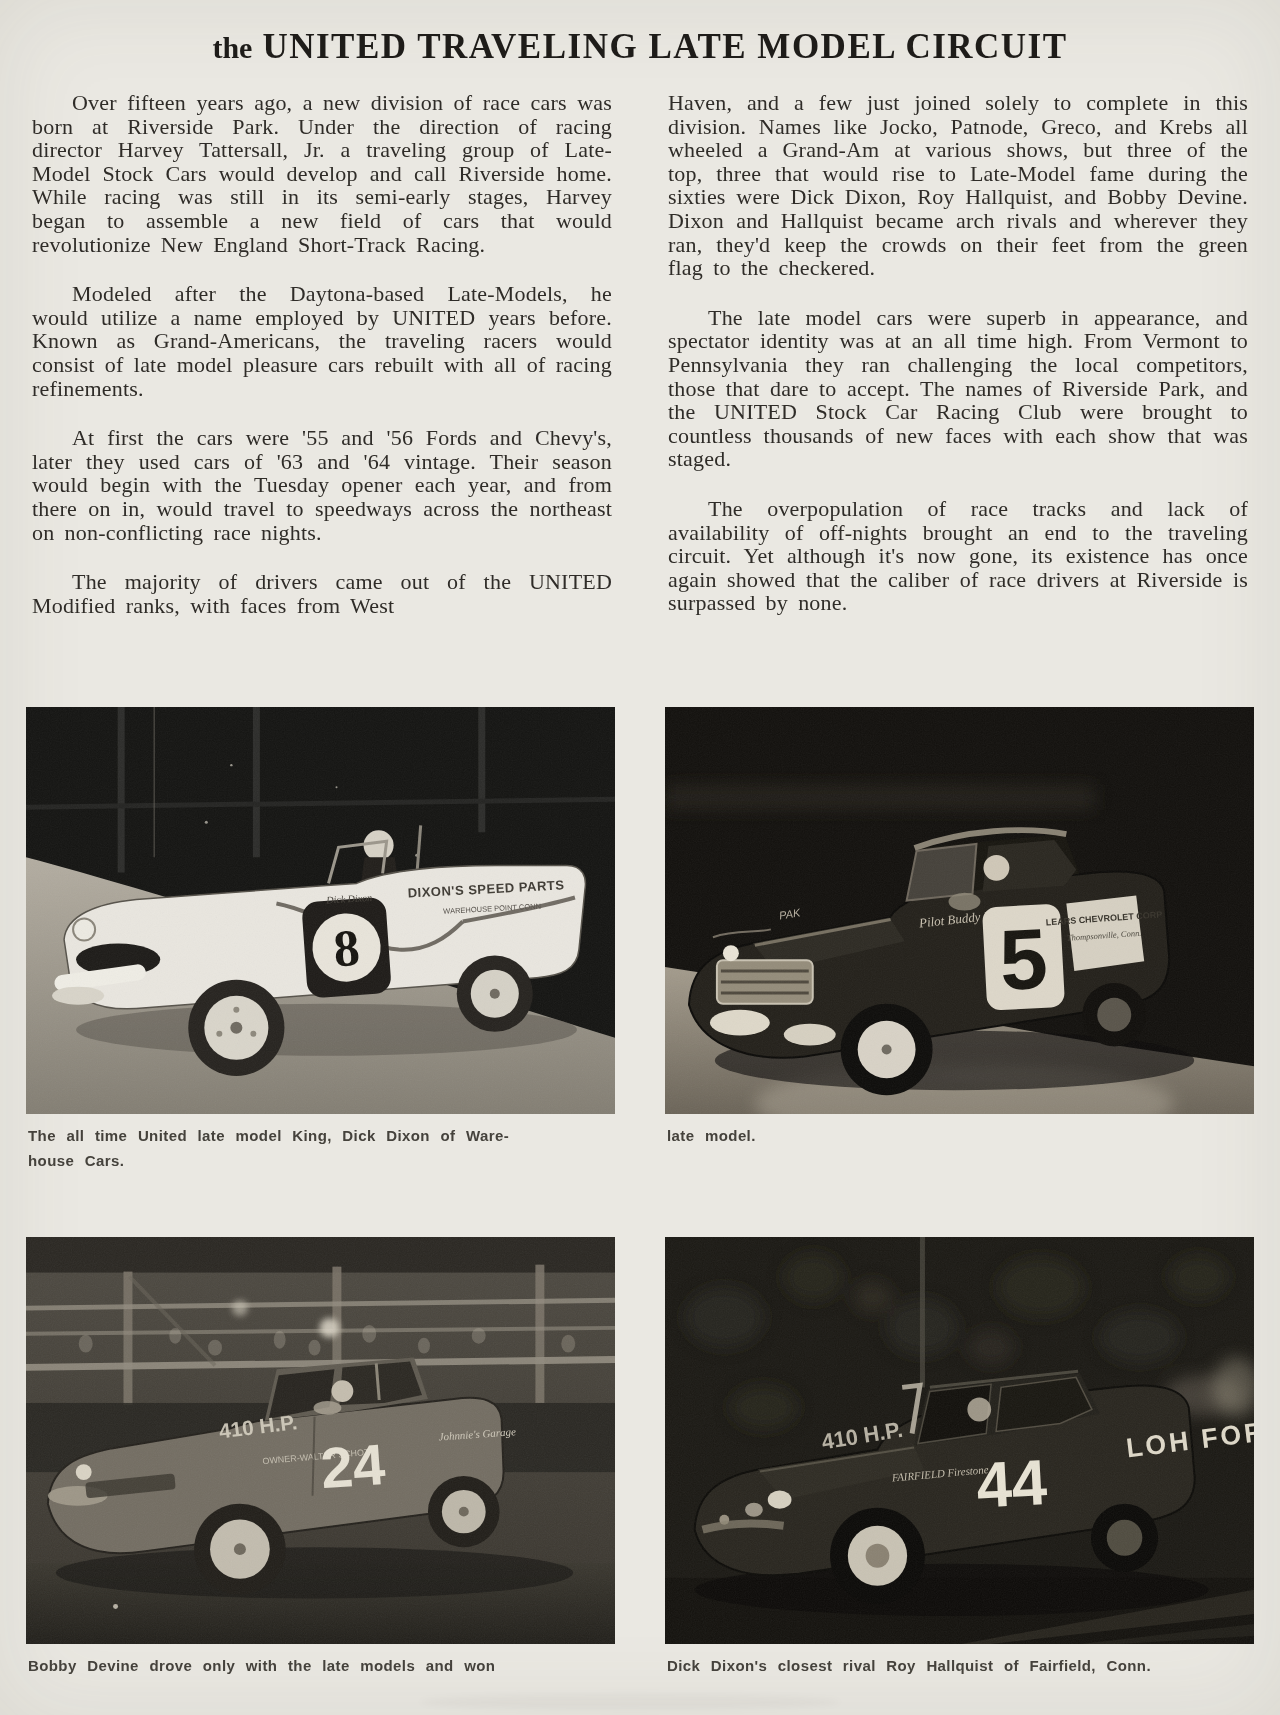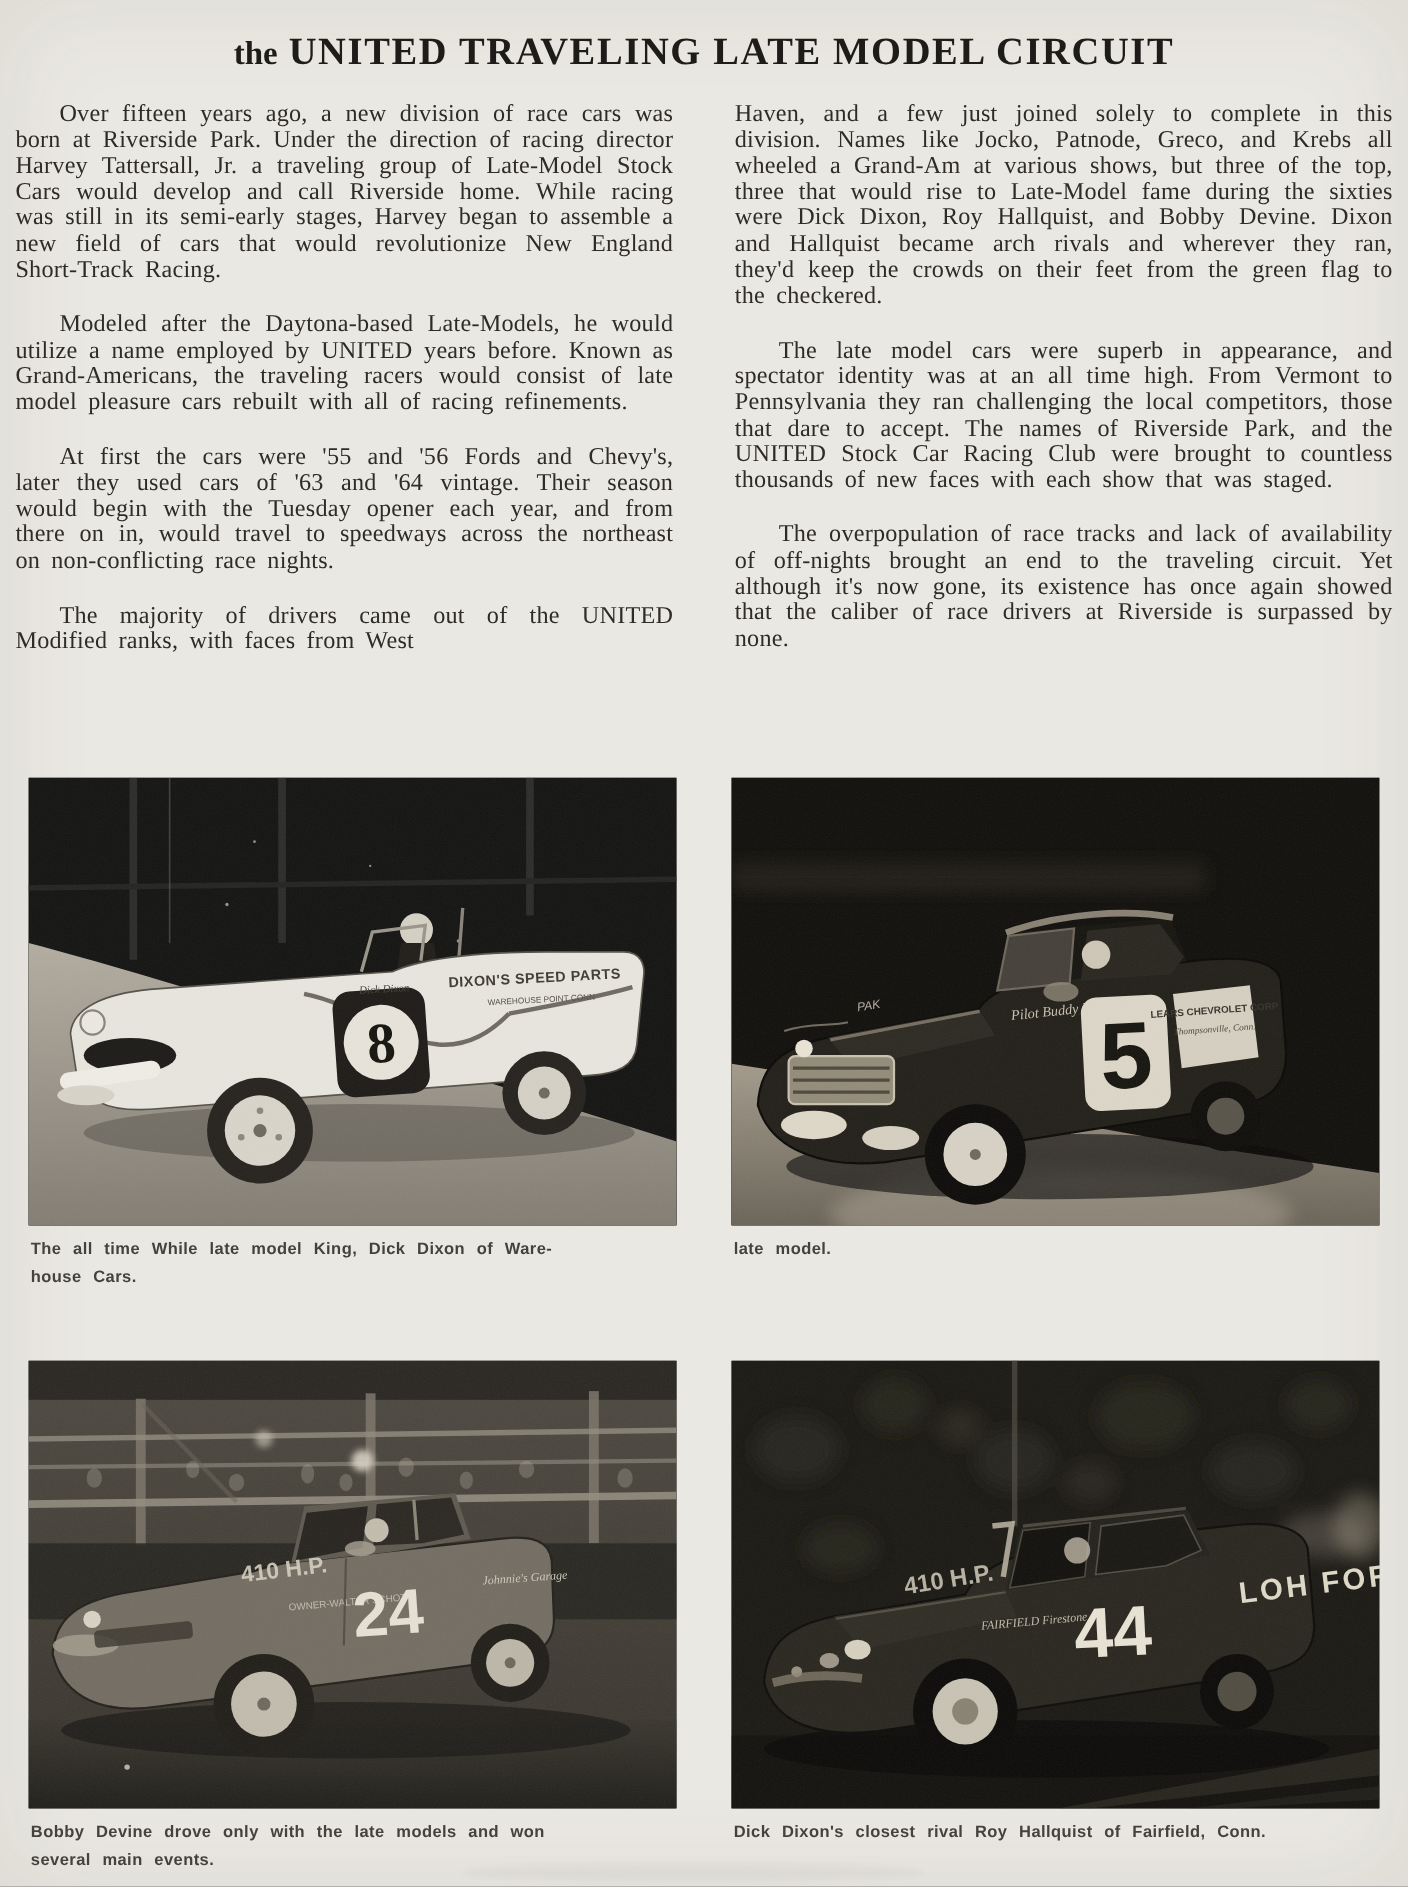--- a/index.html
+++ b/index.html
@@ -2,21 +2,21 @@
 <html><head>
 <meta charset="utf-8">
 <style>
   html,body{margin:0;padding:0;background:#8d8d8d;}
   .page{width:1280px;height:1715px;background:#eae8e2;position:relative;overflow:hidden;
         box-shadow:inset 0 0 90px rgba(90,85,70,.10);}
   .title{margin:12px;padding:15px 0 0;text-align:center;font-family:"Liberation Serif",serif;
          color:#1e1c19;font-weight:700;white-space:nowrap;}
   .title-lead{font-size:30px;margin-right:10px;}
   .title-main{font-size:35px;letter-spacing:1.5px;}
-  .columns{display:flex;gap:56px;padding:0 14px;margin-top:24px;height:610px;
+  .columns{display:flex;gap:56px;padding:0 32px;margin-top:24px;height:610px;
            font-family:"Liberation Serif",serif;font-size:22px;line-height:23.6px;
            color:#2f2c28;text-align:justify;letter-spacing:.2px;word-spacing:4.5px;}
   .col{flex:1;overflow:hidden;}
   .col p{margin:0 0 26px;text-indent:40px;}
   .col p.no-indent{text-indent:0;}
   .photo-grid{display:grid;grid-template-columns:1fr 1fr;column-gap:50px;row-gap:64px;
               padding:0 26px;margin-top:6px;}
   .figure{margin:0;}
   .photo{height:407px;background:#141210;position:relative;}
   .photo svg{display:block;width:100%;height:100%;}
@@ -145,21 +145,21 @@
             <g>
               <circle cx="468" cy="286" r="38" fill="#26231f"></circle>
                 <circle cx="468" cy="286" r="24" fill="#d5d1c6"></circle>
               <circle cx="468" cy="286" r="5" fill="#6f6a60"></circle>
             </g>
           </g>
           <rect width="588" height="406" filter="url(#grainF)" opacity=".13"></rect>
         </svg>
       </div>
       <figcaption class="caption">
-        <span class="cap-line">The all time While late model King, Dick Dixon of Ware-</span>
+        <span class="cap-line">The all time United late model King, Dick Dixon of Ware-</span>
         <span class="cap-line">house Cars.</span>
       </figcaption>
     </figure>
 
     <figure class="figure">
       <div class="photo">
         <svg viewBox="0 0 590 410" preserveAspectRatio="none">
           <rect width="590" height="410" fill="#12100d"></rect>
           <rect x="0" y="78" width="430" height="26" fill="#2e2b24" opacity=".55" filter="url(#softB)"></rect>
           <path d="M0 262 C120 280 260 308 420 336 L590 362 L590 410 L0 410 Z" fill="url(#p2g)"></path>
@@ -271,21 +271,20 @@
                 <circle cx="440" cy="278" r="22" fill="#bdb7a9"></circle>
               <circle cx="440" cy="278" r="5" fill="#6e685c"></circle>
             </g>
           </g>
           <circle cx="90" cy="374" r="2.5" fill="#d8d2c3" opacity=".8"></circle>
           <rect width="592" height="412" filter="url(#grainF)" opacity=".15"></rect>
         </svg>
       </div>
       <figcaption class="caption">
         <span class="cap-line">Bobby Devine drove only with the late models and won</span>
-        <span class="cap-line">several main events.</span>
       </figcaption>
     </figure>
 
     <figure class="figure">
       <div class="photo">
         <svg viewBox="0 0 596 406" preserveAspectRatio="none">
           <rect width="596" height="406" fill="#1b1914"></rect>
           <g filter="url(#softB)">
             <ellipse cx="60" cy="80" rx="40" ry="30" fill="#323026" opacity=".55"></ellipse>
             <ellipse cx="150" cy="40" rx="30" ry="24" fill="#323026" opacity=".5"></ellipse>

